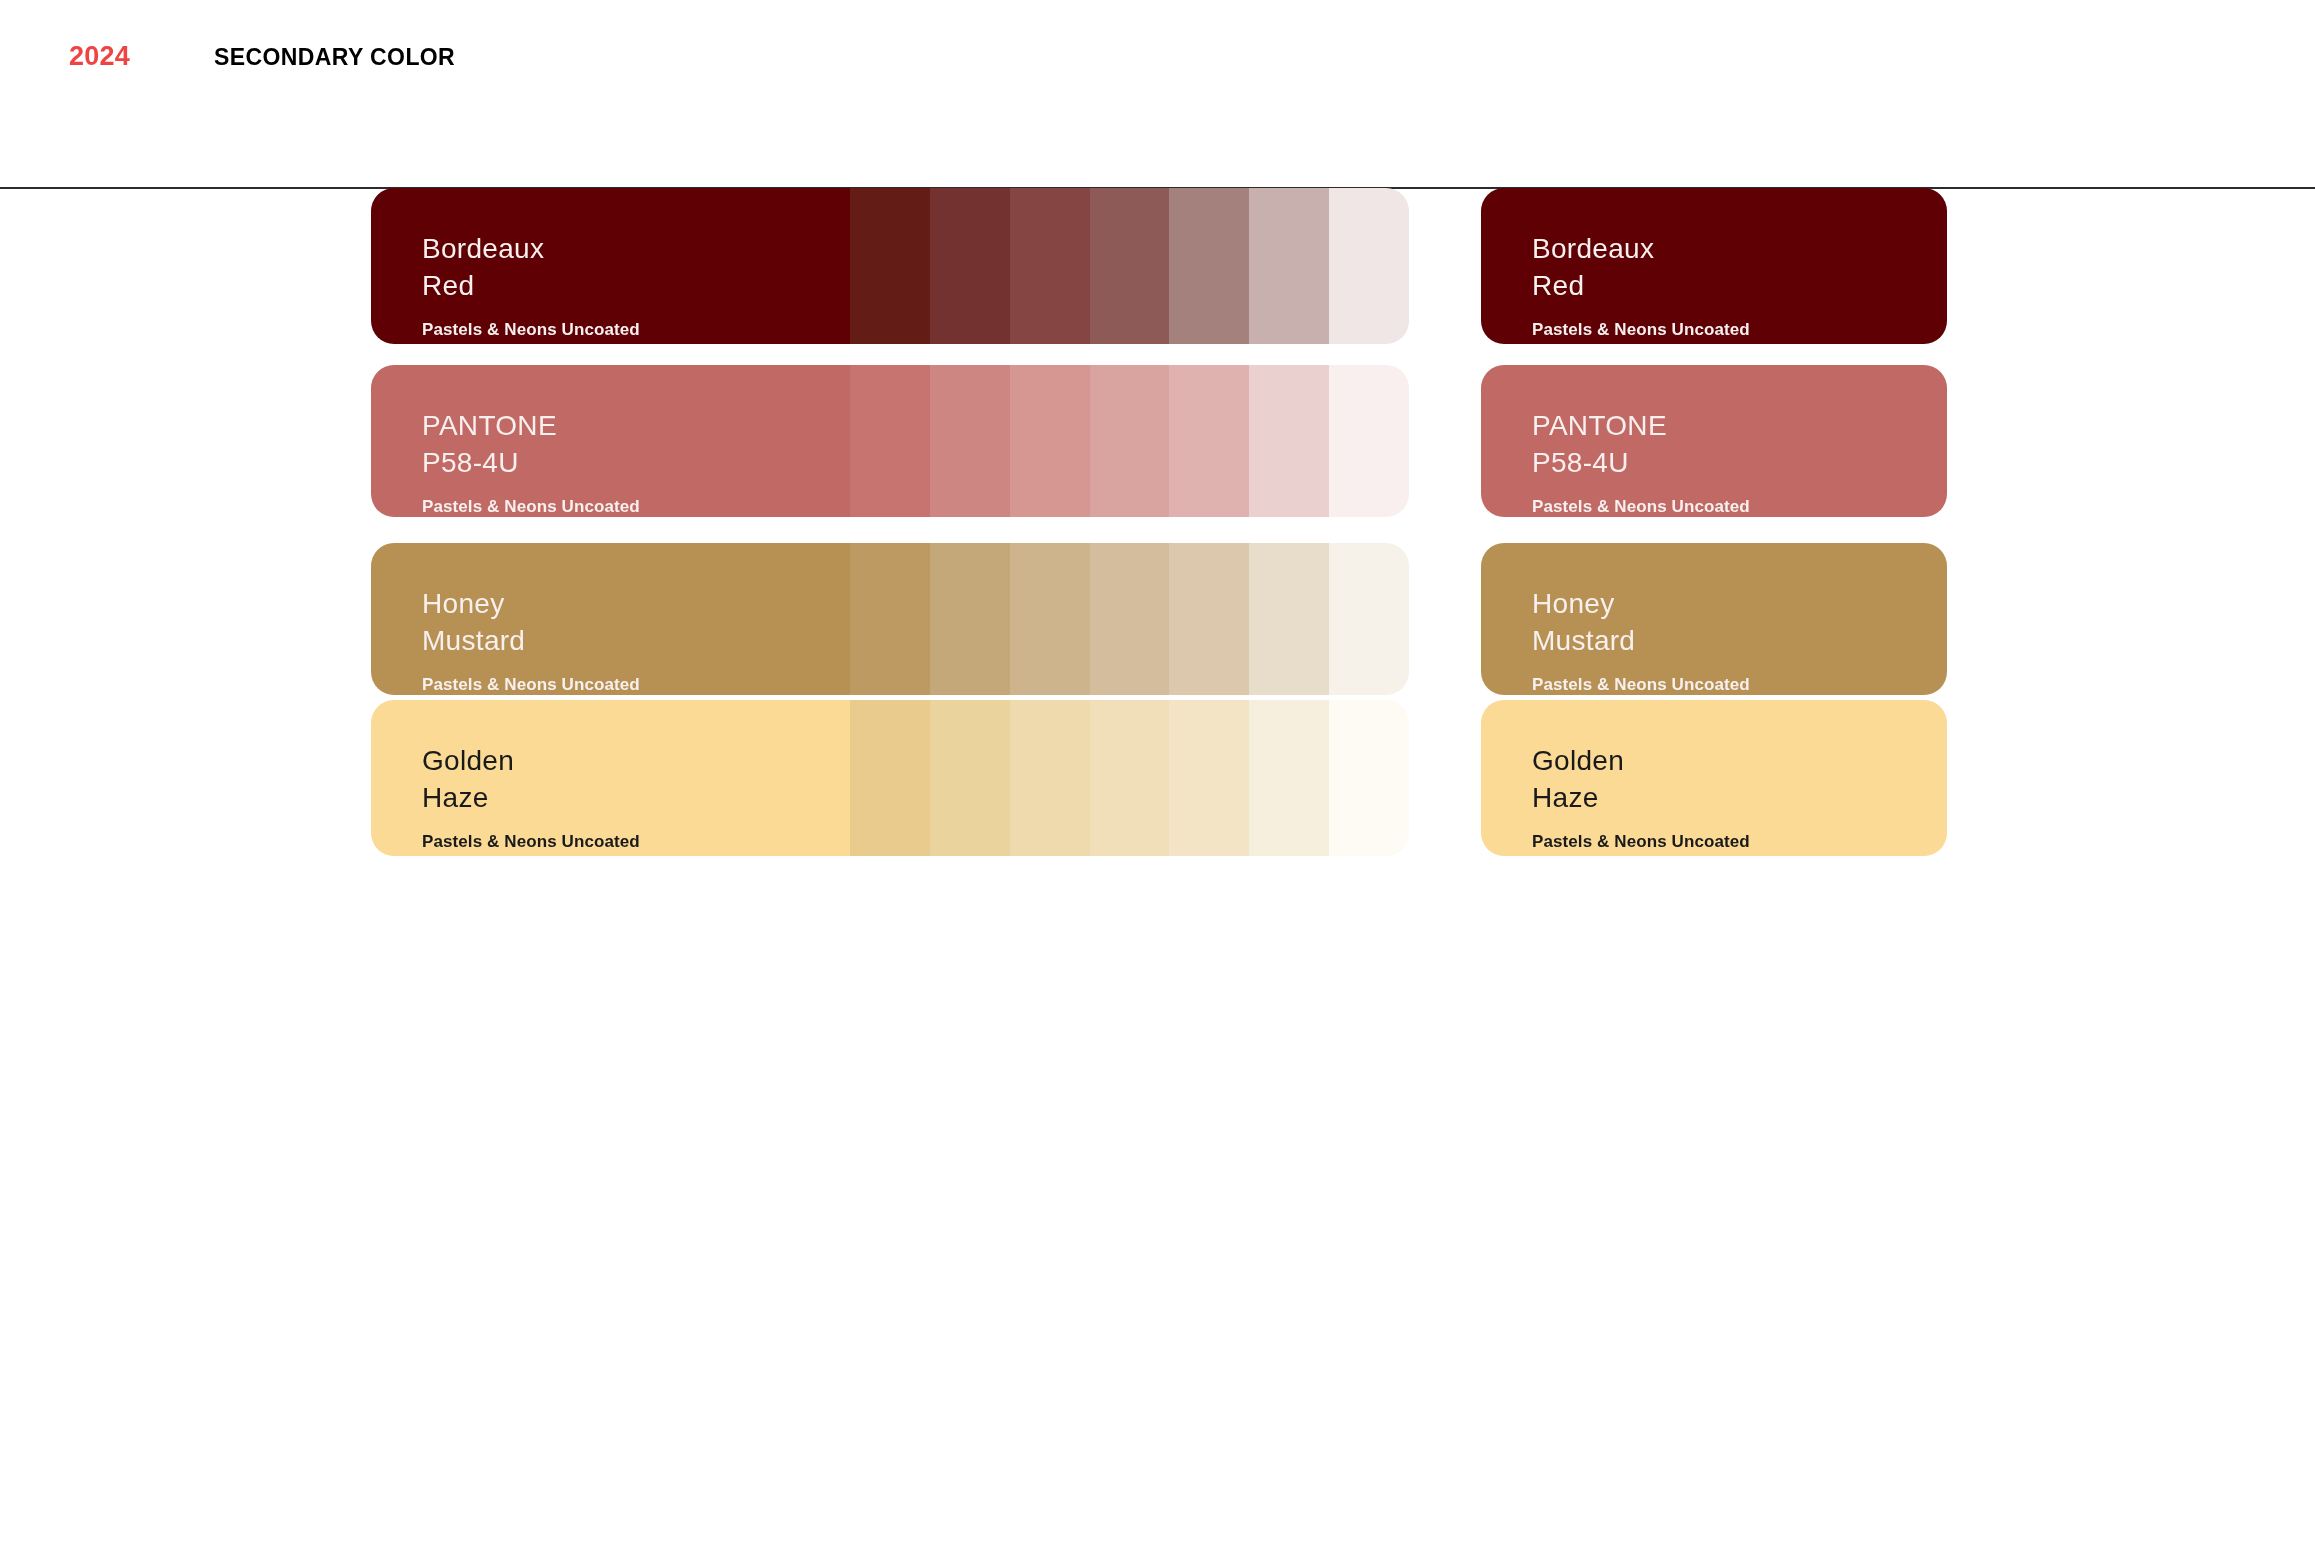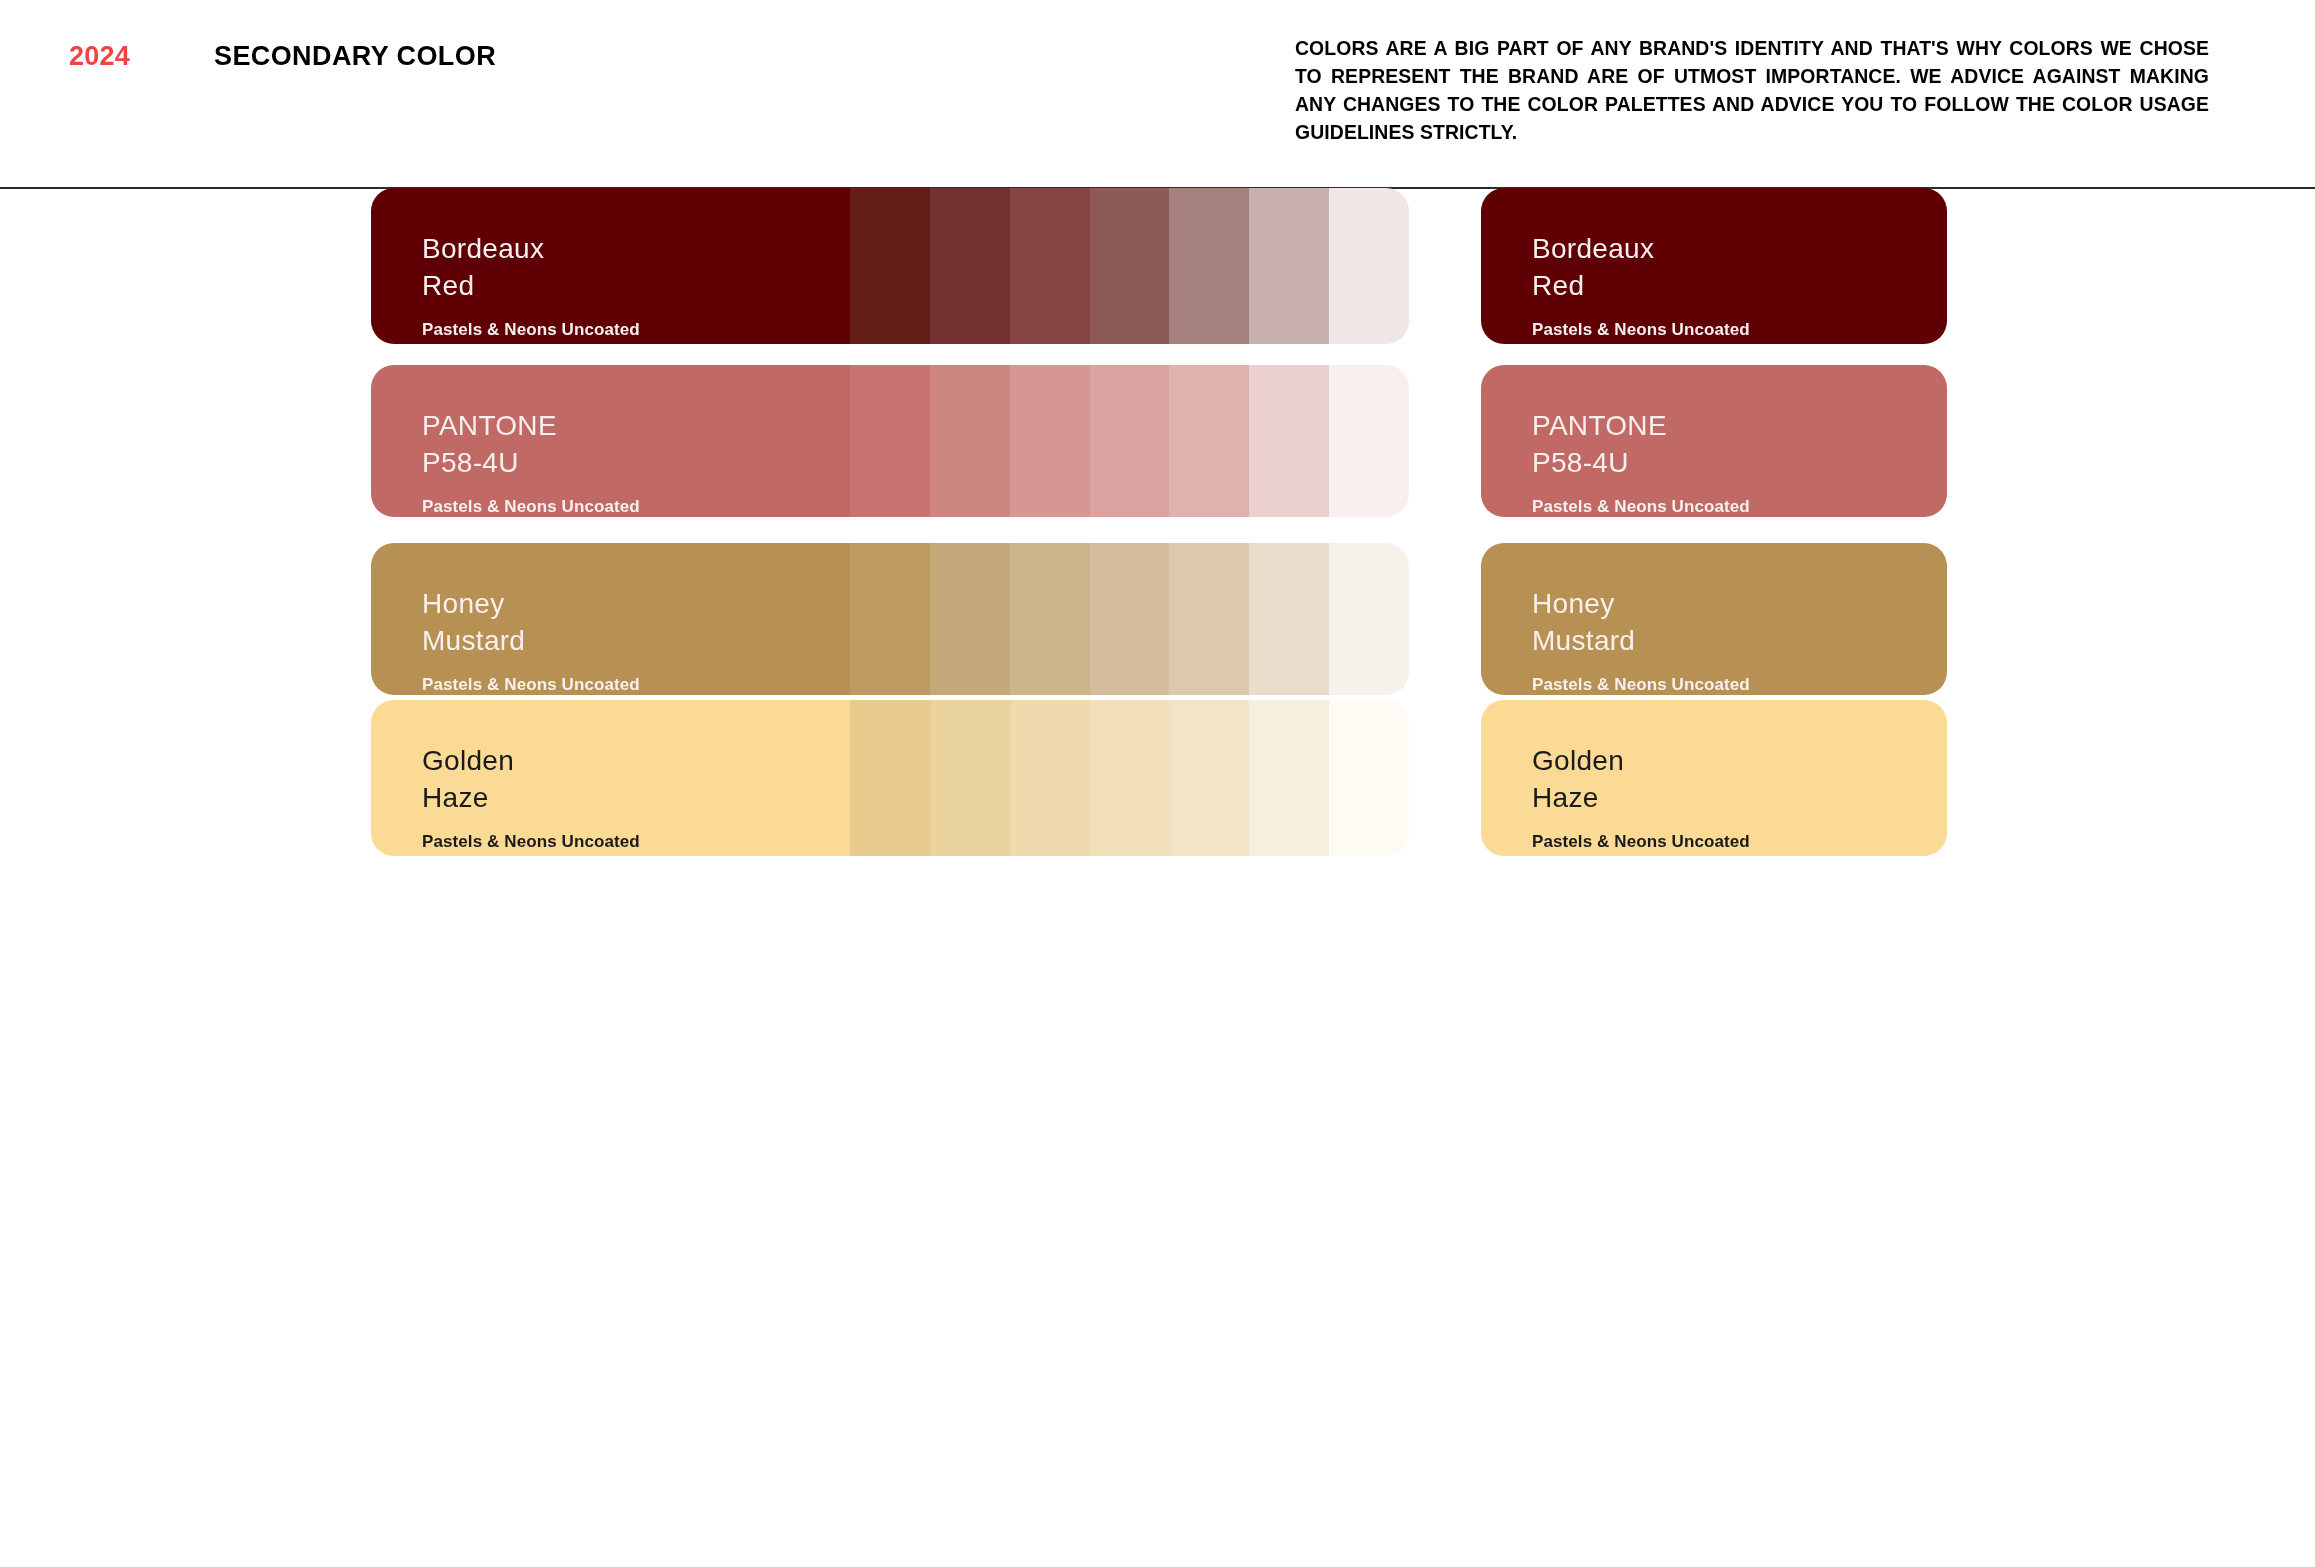--- a/index.html
+++ b/index.html
@@ -30,21 +30,21 @@
     align-items: baseline;
   }
   .hdr-year {
     font-size: 27px;
     font-weight: 700;
     letter-spacing: 0.2px;
     color: #ef4444;
     width: 145px;
   }
   .hdr-title {
-    font-size: 27px;
+    font-size: 23px;
     font-weight: 700;
     letter-spacing: 0.4px;
     color: #000;
     white-space: nowrap;
   }
   .header-right {
     position: absolute;
     left: 1295px;
     top: 34px;
     width: 914px;
@@ -127,21 +127,20 @@
   .on-dark  { color: #f7f0ef; }
 </style>
 </head>
 <body>
 
 <div class="header">
   <div class="header-left">
     <div class="hdr-year">2024</div>
     <div class="hdr-title">SECONDARY COLOR</div>
   </div>
-  <div class="header-right">COLORS ARE A BIG PART OF ANY BRAND'S IDENTITY AND THAT'S WHY COLORS WE CHOSE TO REPRESENT THE BRAND ARE OF UTMOST IMPORTANCE. WE ADVICE AGAINST MAKING ANY CHANGES TO THE COLOR PALETTES AND ADVICE YOU TO FOLLOW THE COLOR USAGE GUIDELINES STRICTLY.</div>
   <div class="rule"></div>
 </div>
 
 <div class="palette">
     <div class="row" style="top: 0px; height: 156px; width: 2316px;">
       <div class="card card-wide" style="height: 156px;">
         <div class="base" style="background: rgb(94, 0, 4);"></div>
         <div class="tints">
           <div class="tint" style="background: rgb(99, 28, 22);"></div>
           <div class="tint" style="background: rgb(115, 50, 48);"></div>

